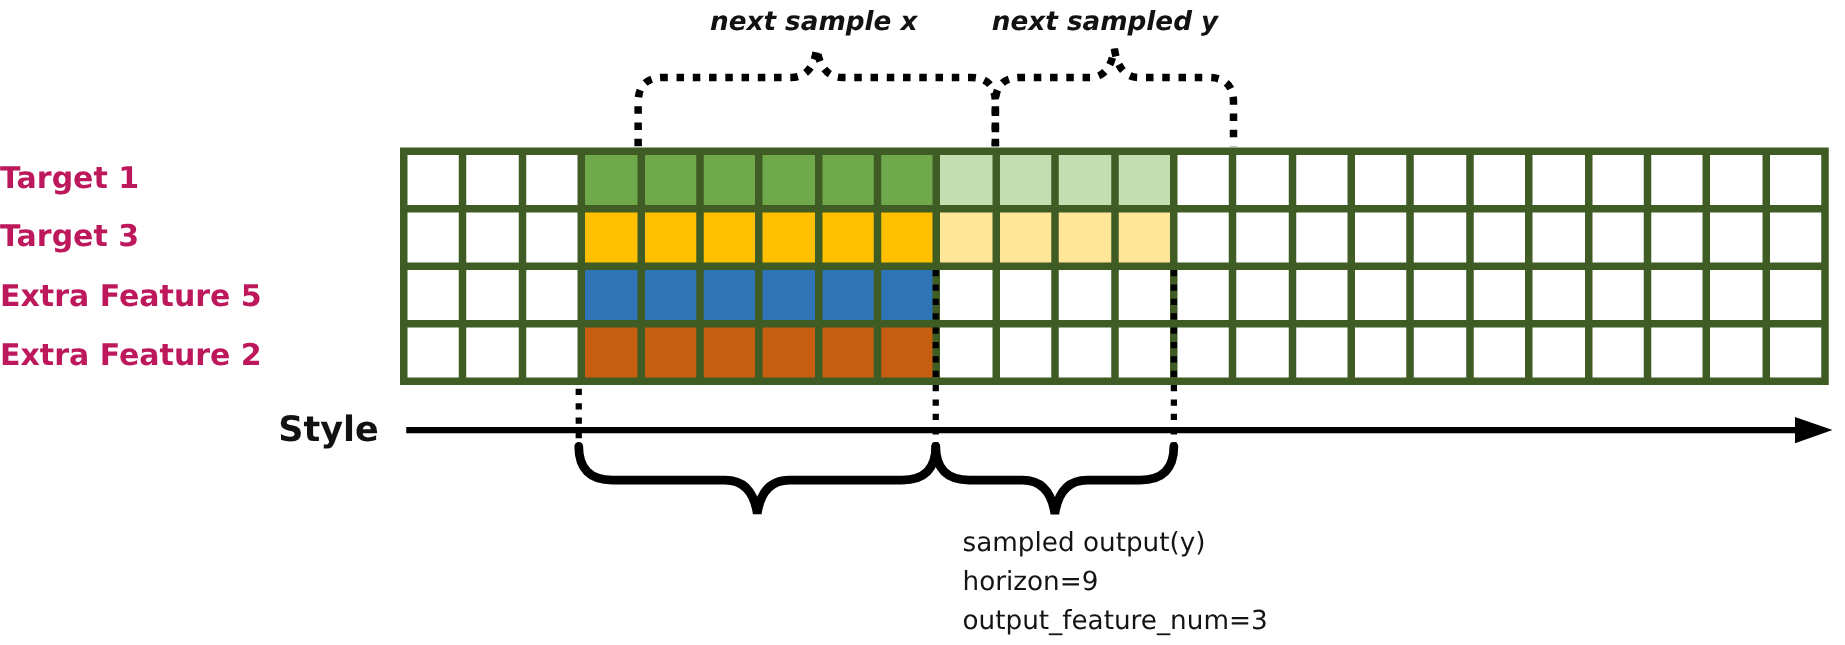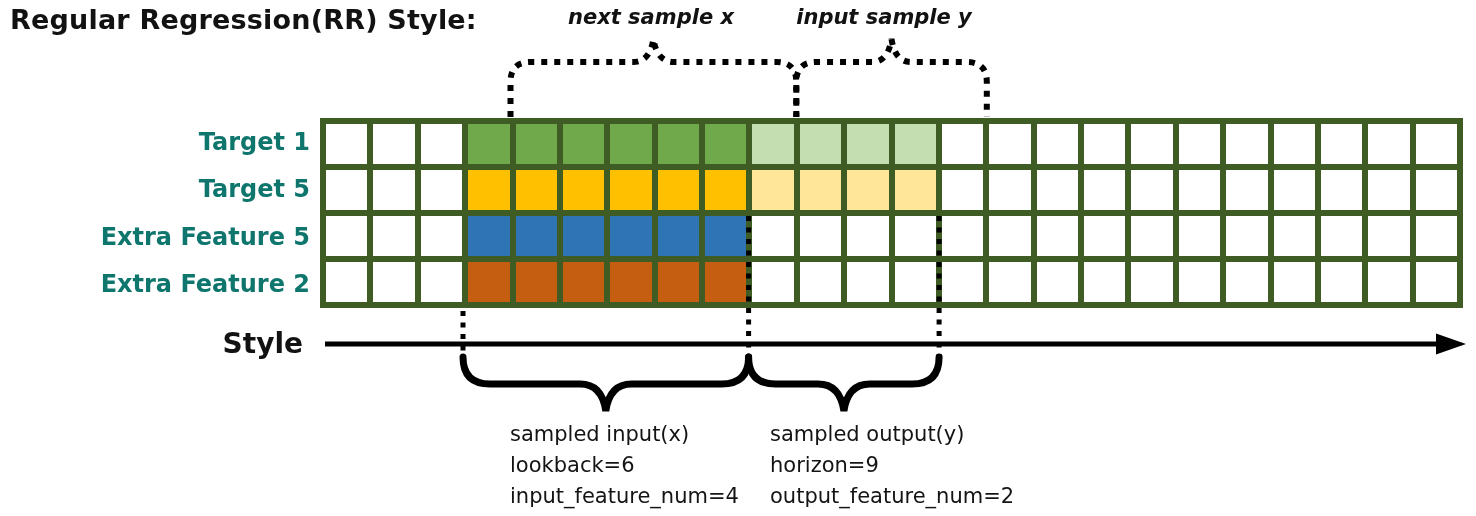--- a/index.html
+++ b/index.html
@@ -11,22 +11,22 @@
     position:absolute;left:10px;top:4px;font-size:27px;font-weight:bold;
     letter-spacing:0.2px;color:#121212;
   }
   .top-label{
     position:absolute;top:5px;transform:translateX(-50%);
     font-size:21px;font-style:italic;font-weight:bold;color:#121212;white-space:nowrap;
   }
   .top-label.x{left:651px;}
   .top-label.y{left:884px;}
   .row-label{
-    position:absolute;width:310px;text-align:right;right:1166px;height:48px;line-height:48px;
-    font-size:24px;font-weight:bold;color:#0f766e;white-space:nowrap;
+    position:absolute;width:310px;text-align:left;right:1166px;height:48px;line-height:48px;
+    font-size:24px;font-weight:bold;color:#be185d;white-space:nowrap;
   }
   .row-label.r0{top:118px;}
   .row-label.r1{top:165px;}
   .row-label.r2{top:213px;}
   .row-label.r3{top:260px;}
   .grid{
     position:absolute;left:320px;top:118px;width:1143px;height:190px;
     box-sizing:border-box;background:#3e5c24;padding:6px;
     display:grid;grid-template-columns:repeat(24,1fr);grid-template-rows:repeat(4,1fr);
     gap:6px;
@@ -40,27 +40,26 @@
   }
   .note.left{left:510px;}
   .note.right{left:770px;}
   svg.overlay{position:absolute;left:0;top:0;pointer-events:none;}
 </style>
 </head>
 <body>
 
 <div class="canvas">
 
-  <div class="title">Regular Regression(RR) Style:</div>
 
   <div class="top-label x">next sample x</div>
-  <div class="top-label y">input sample y</div>
+  <div class="top-label y">next sampled y</div>
 
   <div class="row-label r0">Target 1</div>
-  <div class="row-label r1">Target 5</div>
+  <div class="row-label r1">Target 3</div>
   <div class="row-label r2">Extra Feature 5</div>
   <div class="row-label r3">Extra Feature 2</div>
 
   <div class="grid" id="grid" style="background: rgb(62, 92, 36);">
       <div class="cell" style="background: rgb(255, 255, 255);"></div>
       <div class="cell" style="background: rgb(255, 255, 255);"></div>
       <div class="cell" style="background: rgb(255, 255, 255);"></div>
       <div class="cell" style="background: rgb(111, 169, 75);"></div>
       <div class="cell" style="background: rgb(111, 169, 75);"></div>
       <div class="cell" style="background: rgb(111, 169, 75);"></div>
@@ -167,25 +166,20 @@
 
     <line x1="325" y1="344" x2="1438" y2="344" stroke="#000" stroke-width="5"></line>
     <polygon points="1436,333.5 1466,344 1436,354.5" fill="#000"></polygon>
 
     <path d="M 463 357 Q 463 384 490 384 L 580 384 Q 602 384 605.8 411 Q 609.6 384 631.6 384 L 721.6 384 Q 748.6 384 748.6 357" fill="none" stroke="#000" stroke-width="7" stroke-linecap="round"></path>
     <path d="M 748.6 357 Q 748.6 384 775.6 384 L 818 384 Q 840 384 843.9 411 Q 847.8 384 869.8 384 L 912.1 384 Q 939.1 384 939.1 357" fill="none" stroke="#000" stroke-width="7" stroke-linecap="round"></path>
   </svg>
 
   <div class="time-label">Style</div>
 
-  <div class="note left">
-    <div>sampled input(x)</div>
-    <div>lookback=6</div>
-    <div>input_feature_num=4</div>
-  </div>
 
   <div class="note right">
     <div>sampled output(y)</div>
     <div>horizon=9</div>
-    <div>output_feature_num=2</div>
+    <div>output_feature_num=3</div>
   </div>
 
 </div>
 
 </body></html>

